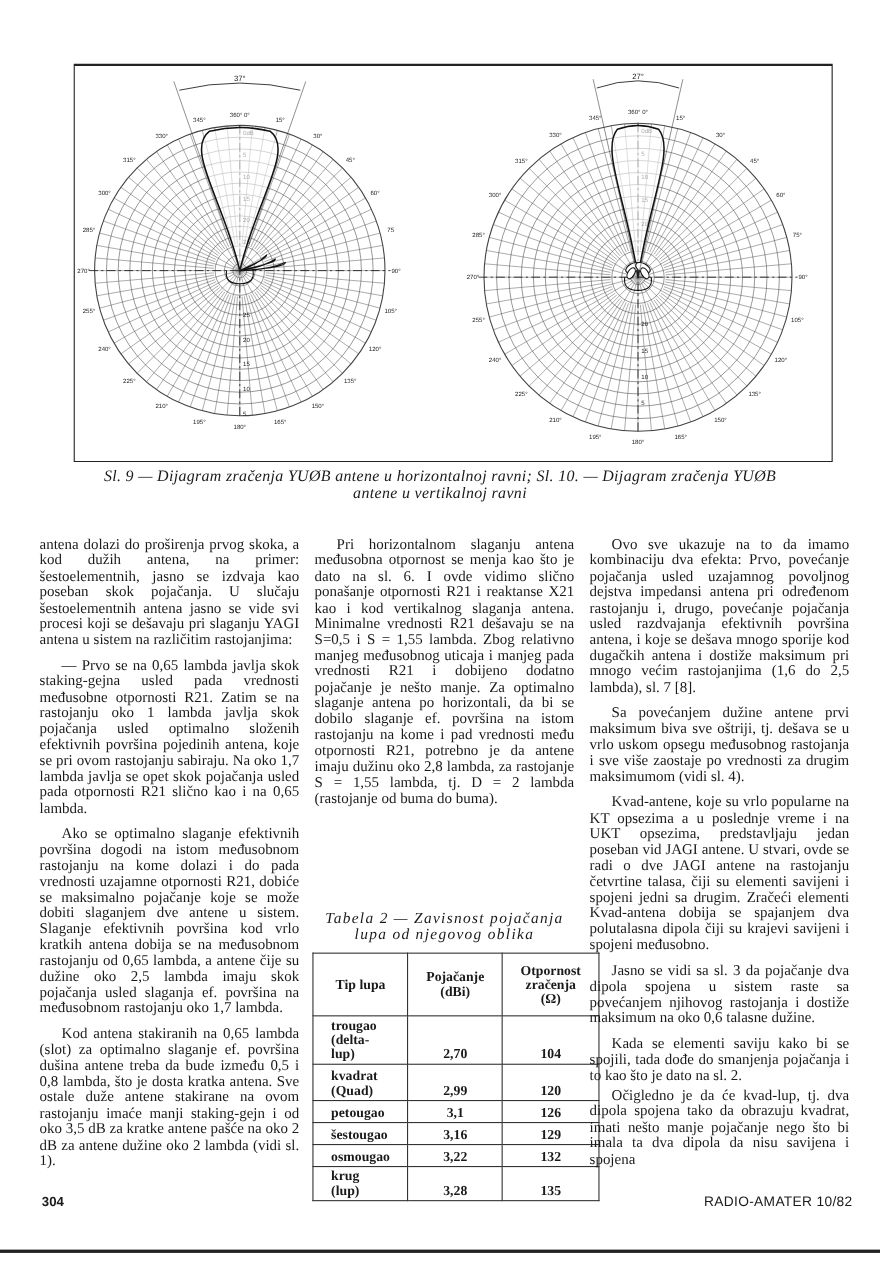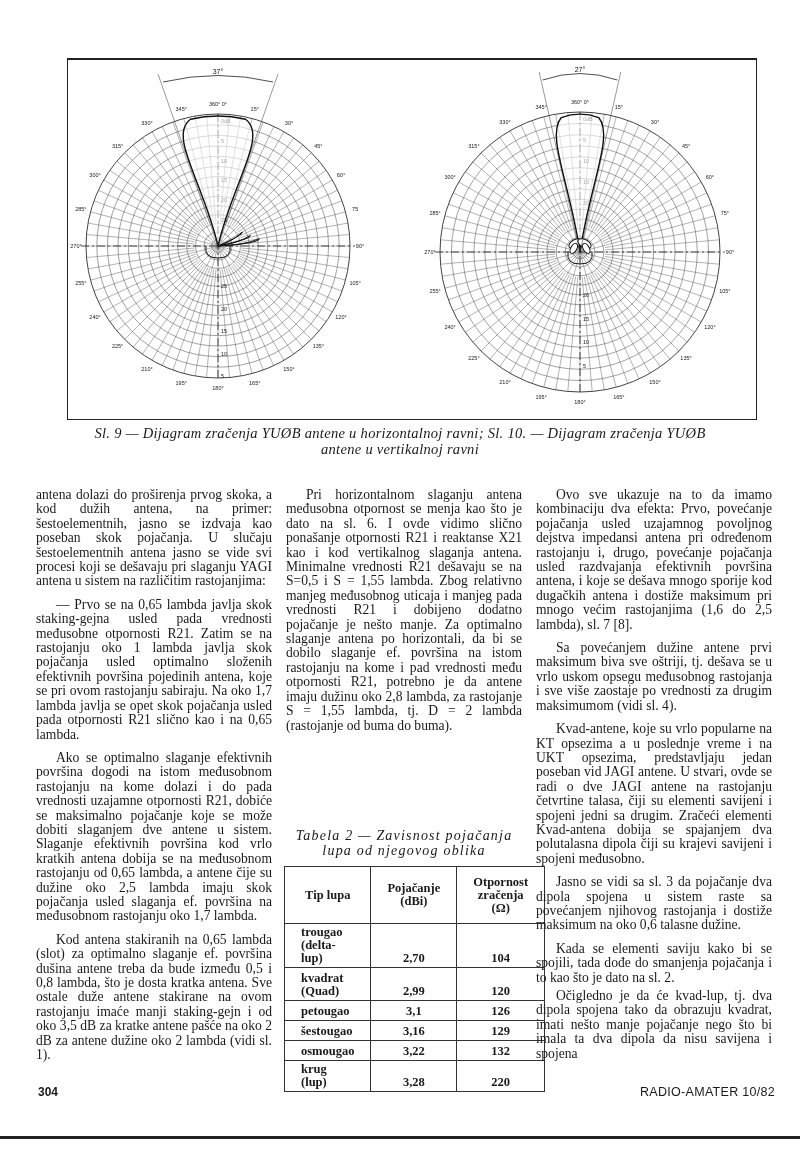--- a/index.html
+++ b/index.html
@@ -350,21 +350,21 @@
       <td class="c">129</td>
     </tr>
     <tr class="one">
       <td>osmougao</td>
       <td class="c">3,22</td>
       <td class="c">132</td>
     </tr>
     <tr class="one">
       <td>krug (lup)</td>
       <td class="c">3,28</td>
-      <td class="c">220</td>
+      <td class="c">135</td>
     </tr>
   </tbody>
 </table>
 
 <div class="col col3">
   <p>Ovo sve ukazuje na to da imamo kombinaciju dva efekta: Prvo, povećanje pojačanja usled uzajamnog povoljnog dejstva impedansi antena pri određenom rastojanju i, drugo, povećanje pojačanja usled razdvajanja efektivnih površina antena, i koje se dešava mnogo sporije kod dugačkih antena i dostiže maksimum pri mnogo većim rastojanjima (1,6 do 2,5 lambda), sl. 7 [8].</p>
   <p>Sa povećanjem dužine antene prvi maksimum biva sve oštriji, tj. dešava se u vrlo uskom opsegu međusobnog rastojanja i sve više zaostaje po vrednosti za drugim maksimumom (vidi sl. 4).</p>
   <p>Kvad-antene, koje su vrlo popularne na KT opsezima a u poslednje vreme i na UKT opsezima, predstavljaju jedan poseban vid JAGI antene. U stvari, ovde se radi o dve JAGI antene na rastojanju četvrtine talasa, čiji su elementi savijeni i spojeni jedni sa drugim. Zračeći elementi Kvad-antena dobija se spajanjem dva polutalasna dipola čiji su krajevi savijeni i spojeni međusobno.</p>
   <p>Jasno se vidi sa sl. 3 da pojačanje dva dipola spojena u sistem raste sa povećanjem njihovog rastojanja i dostiže maksimum na oko 0,6 talasne dužine.</p>
   <p style="margin-bottom:4px">Kada se elementi saviju kako bi se spojili, tada dođe do smanjenja pojačanja i to kao što je dato na sl. 2.</p>

